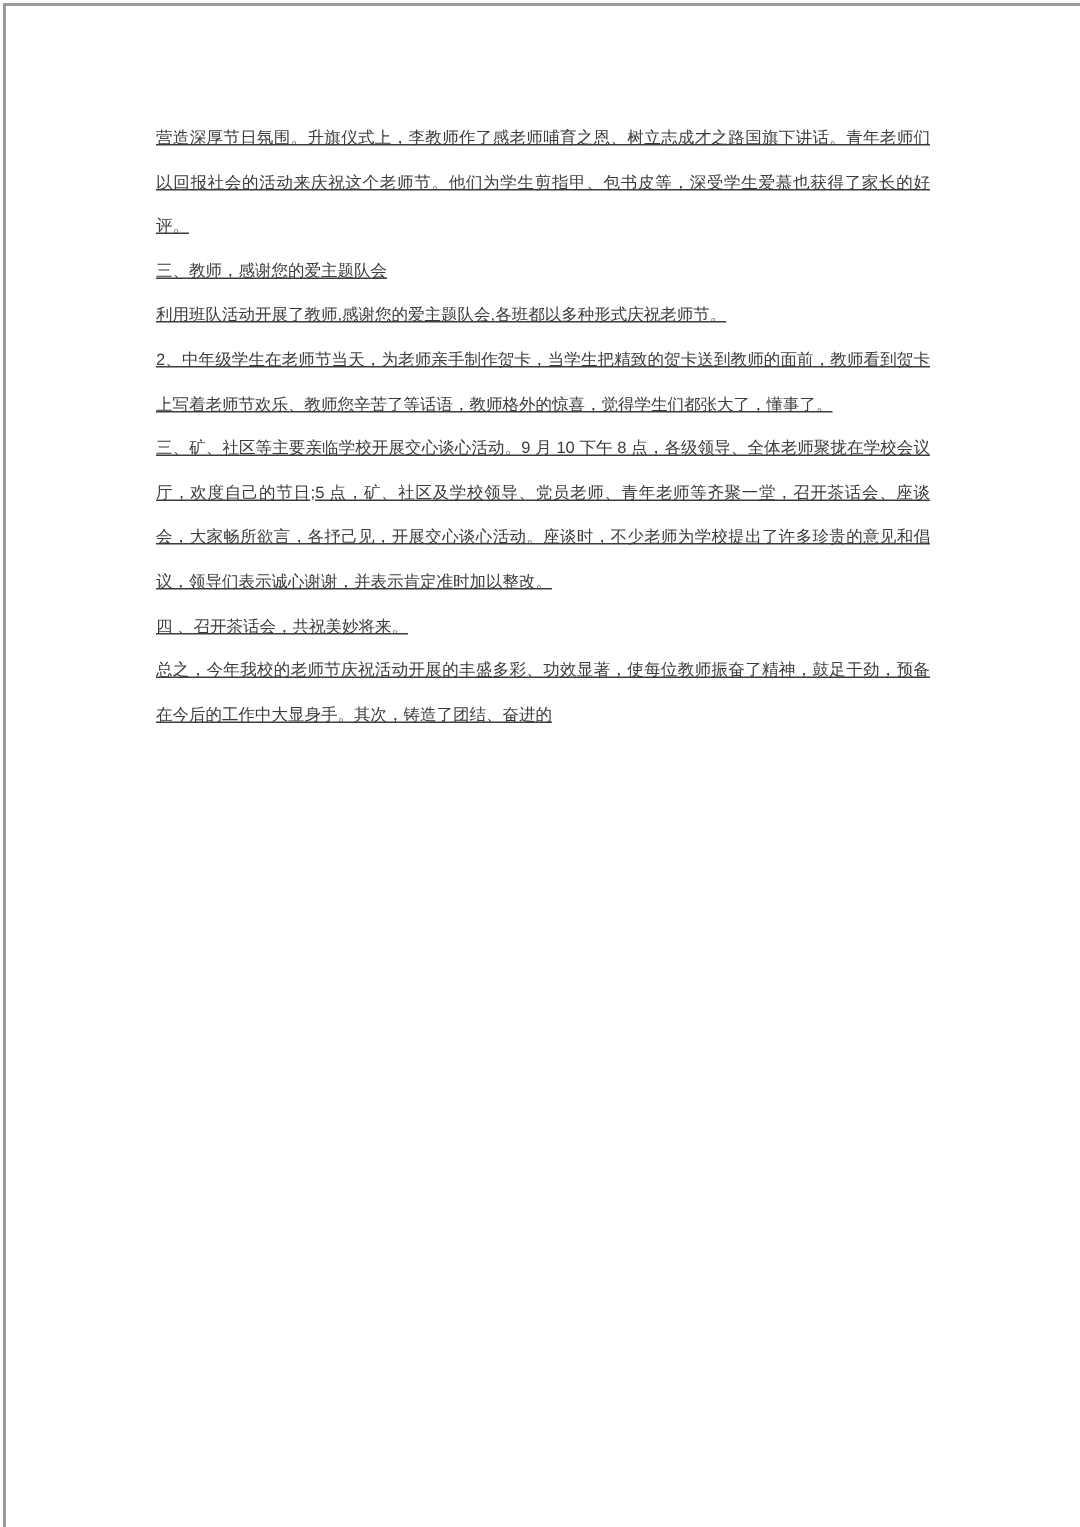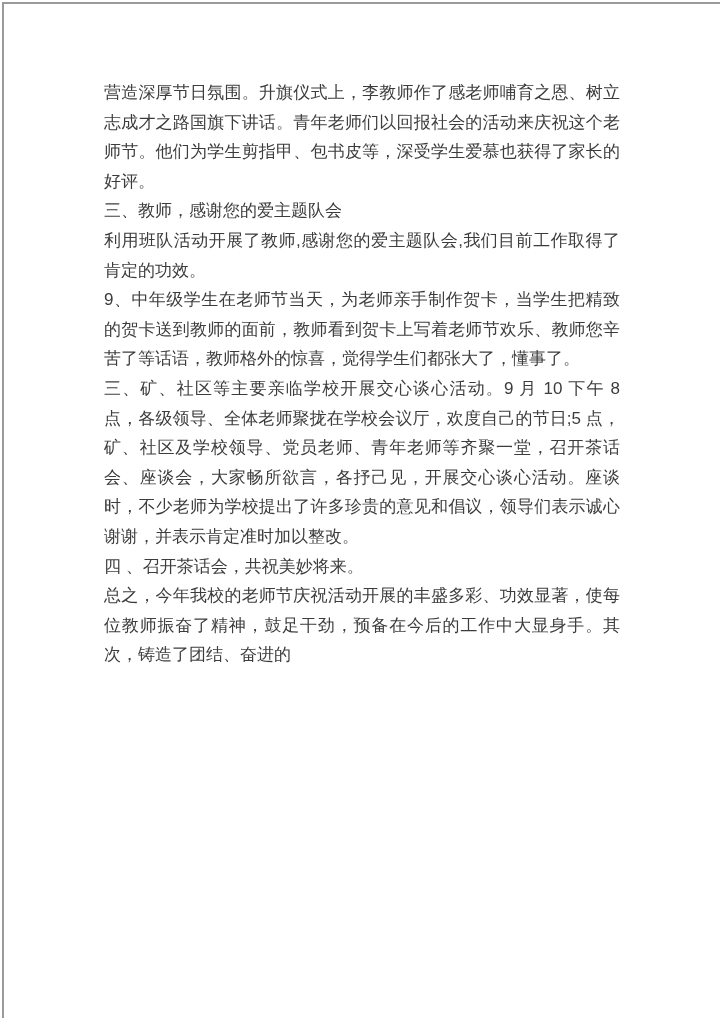--- a/index.html
+++ b/index.html
@@ -37,37 +37,38 @@
   }
   .doc-body {
     position: absolute;
     left: 104px;
     top: 78px;
     width: 516px;
   }
   .para {
     margin: 0;
     padding: 0;
-    font-size: 17px;
+    font-size: 11px;
     line-height: 29.6px;
     color: #3c3c3c;
     text-align: justify;
     text-justify: inter-ideograph;
     letter-spacing: 0;
     word-break: break-all;
+    text-decoration: underline;
   }
 </style>
 </head>
 <body>
 
 <div class="page">
   <div class="rule-top"></div>
   <div class="rule-left"></div>
   <div class="doc-body" id="doc-body">
       <p class="para">营造深厚节日氛围。升旗仪式上，李教师作了感老师哺育之恩、树立志成才之路国旗下讲话。青年老师们以回报社会的活动来庆祝这个老师节。他们为学生剪指甲、包书皮等，深受学生爱慕也获得了家长的好评。</p>
       <p class="para">三、教师，感谢您的爱主题队会</p>
-      <p class="para">利用班队活动开展了教师,感谢您的爱主题队会,我们目前工作取得了肯定的功效。</p>
-      <p class="para">9、中年级学生在老师节当天，为老师亲手制作贺卡，当学生把精致的贺卡送到教师的面前，教师看到贺卡上写着老师节欢乐、教师您辛苦了等话语，教师格外的惊喜，觉得学生们都张大了，懂事了。</p>
+      <p class="para">利用班队活动开展了教师,感谢您的爱主题队会,各班都以多种形式庆祝老师节。</p>
+      <p class="para">2、中年级学生在老师节当天，为老师亲手制作贺卡，当学生把精致的贺卡送到教师的面前，教师看到贺卡上写着老师节欢乐、教师您辛苦了等话语，教师格外的惊喜，觉得学生们都张大了，懂事了。</p>
       <p class="para">三、矿、社区等主要亲临学校开展交心谈心活动。9 月 10 下午 8 点，各级领导、全体老师聚拢在学校会议厅，欢度自己的节日;5 点，矿、社区及学校领导、党员老师、青年老师等齐聚一堂，召开茶话会、座谈会，大家畅所欲言，各抒己见，开展交心谈心活动。座谈时，不少老师为学校提出了许多珍贵的意见和倡议，领导们表示诚心谢谢，并表示肯定准时加以整改。</p>
       <p class="para">四 、召开茶话会，共祝美妙将来。</p>
       <p class="para">总之，今年我校的老师节庆祝活动开展的丰盛多彩、功效显著，使每位教师振奋了精神，鼓足干劲，预备在今后的工作中大显身手。其次，铸造了团结、奋进的</p>
     </div>
 </div>
 
 </body></html>

